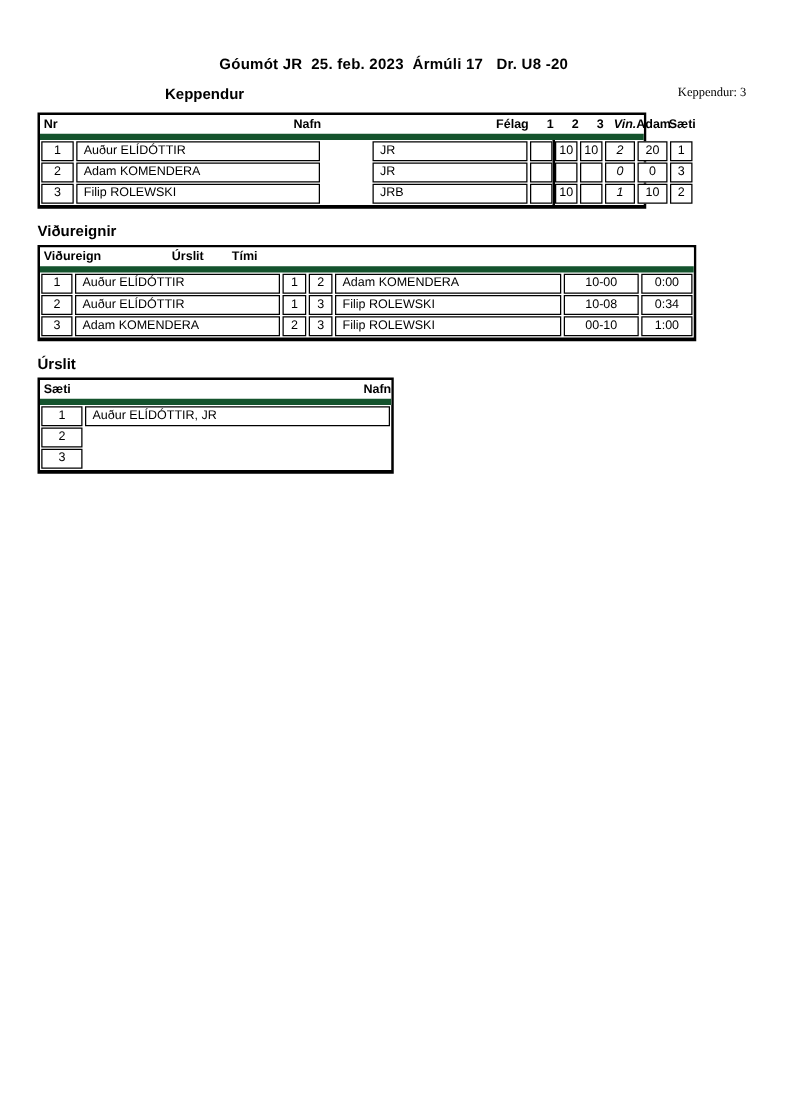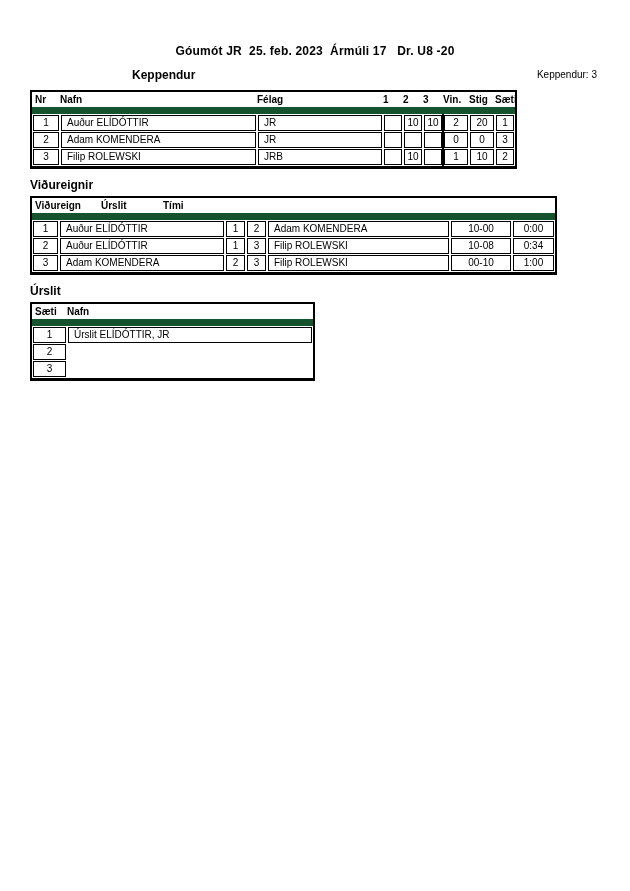--- a/index.html
+++ b/index.html
@@ -12,49 +12,49 @@
     position:absolute;top:44px;left:0;width:630px;text-align:center;
     font-size:12px;font-weight:bold;white-space:pre;letter-spacing:0.2px;
   }
   .seclabel{
     position:absolute;font-size:12px;font-weight:bold;text-align:left;white-space:nowrap;
   }
   .lbl-kepp{top:68px;left:132px;width:200px;}
   .lbl-vid{top:178px;left:30px;width:527px;}
   .lbl-urs{top:284px;left:30px;width:285px;}
   .count{
-    position:absolute;top:69px;right:33px;font-size:10px;line-height:12px;white-space:nowrap;
+    position:absolute;top:69px;right:33px;font-size:10px;line-height:12px;white-space:nowrap;font-family:Liberation Serif, serif;
   }
   .tbl{
     position:absolute;box-sizing:border-box;background:#fff;
     border:solid #000;border-width:2px 2px 3px 2px;padding-bottom:1px;
   }
   .t1{left:30px;top:90px;width:487px;}
   .t2{left:30px;top:196px;width:527px;}
   .t3{left:30px;top:302px;width:285px;}
   .hrow{
-    display:flex;align-items:center;height:15px;border-bottom:7px solid #14532d;
+    display:flex;align-items:center;height:15px;border-bottom:5px solid #14532d;
     font-weight:bold;font-size:10px;position:relative;z-index:1;background:#fff;
   }
-  .hc{box-sizing:border-box;flex:0 0 auto;text-align:left;white-space:nowrap;line-height:15px;}
+  .hc{box-sizing:border-box;flex:0 0 auto;text-align:right;white-space:nowrap;line-height:15px;}
   .hc.hleft{text-align:left;padding-left:3px;}
   .hc.hover{overflow:visible;position:relative;z-index:2;}
   .trow{display:flex;height:16px;margin-top:1px;position:relative;z-index:1;}
   .slot{box-sizing:border-box;flex:0 0 auto;padding:0 1px;height:16px;}
   .cell{
     box-sizing:border-box;border:1px solid #000;height:16px;width:100%;
     font-size:10px;line-height:14px;white-space:nowrap;overflow:hidden;background:#fff;
   }
   .cell.cleft{padding:0 5px;}
   .cell.ccenter{text-align:center;}
   .vline{position:absolute;top:0;bottom:0;width:2px;background:#000;z-index:0;}
   .t1 .vline{left:410px;}
   
-  .t1 .c-nr{width:28px;} .t1 .c-nafn{width:197px;} .t1 .c-felag{width:126px;}
-  .t1 .c-r{width:20px;} .t1 .c-vin{width:26px;} .t1 .c-stig{width:26px;} .t1 .c-saeti{width:20px;}
+  .t1 .c-nr{width:28px;} .t1 .c-nafn{width:197px;} .t1 .c-felag{width:126px;margin-left:40px;}
+  .t1 .c-r{width:20px;} .t1 .c-vin{width:26px;font-style:italic;} .t1 .c-stig{width:26px;} .t1 .c-saeti{width:20px;}
   
   .t2 .c-nr{width:27px;} .t2 .c-hvitur{width:166px;} .t2 .c-sm{width:21px;}
   .t2 .c-blar{width:183px;} .t2 .c-urslit{width:62px;} .t2 .c-timi{width:43px;}
   
   .t3 .c-saeti{width:35px;} .t3 .c-nafn{width:246px;}
 </style>
 </head>
 <body>
 
 <div class="title">Góumót JR  25. feb. 2023  Ármúli 17   Dr. U8 -20</div>
@@ -64,21 +64,21 @@
 <div class="tbl t1">
   <div class="vline"></div>
   <div class="hrow">
     <div class="hc hleft c-nr">Nr</div>
     <div class="hc c-nafn">Nafn</div>
     <div class="hc c-felag">Félag</div>
     <div class="hc c-r">1</div>
     <div class="hc c-r">2</div>
     <div class="hc c-r">3</div>
     <div class="hc c-vin">Vin.</div>
-    <div class="hc c-stig">Stig</div>
+    <div class="hc c-stig">Adam</div>
     <div class="hc c-saeti">Sæti</div>
   </div>
   <div class="trow">
     <div class="slot c-nr">
         <div class="cell ccenter">1</div>
       </div>
     <div class="slot c-nafn">
         <div class="cell cleft">Auður ELÍDÓTTIR</div>
       </div>
     <div class="slot c-felag">
@@ -249,21 +249,21 @@
 <div class="tbl t3">
   <div class="hrow">
     <div class="hc hleft c-saeti">Sæti</div>
     <div class="hc c-nafn">Nafn</div>
   </div>
   <div class="trow">
     <div class="slot c-saeti">
         <div class="cell ccenter">1</div>
       </div>
     <div class="slot c-nafn">
-        <div class="cell cleft">Úrslit ELÍDÓTTIR, JR</div>
+        <div class="cell cleft">Auður ELÍDÓTTIR, JR</div>
       </div>
   </div>
   <div class="trow">
     <div class="slot c-saeti">
         <div class="cell ccenter">2</div>
       </div>
   </div>
   <div class="trow">
     <div class="slot c-saeti">
         <div class="cell ccenter">3</div>

